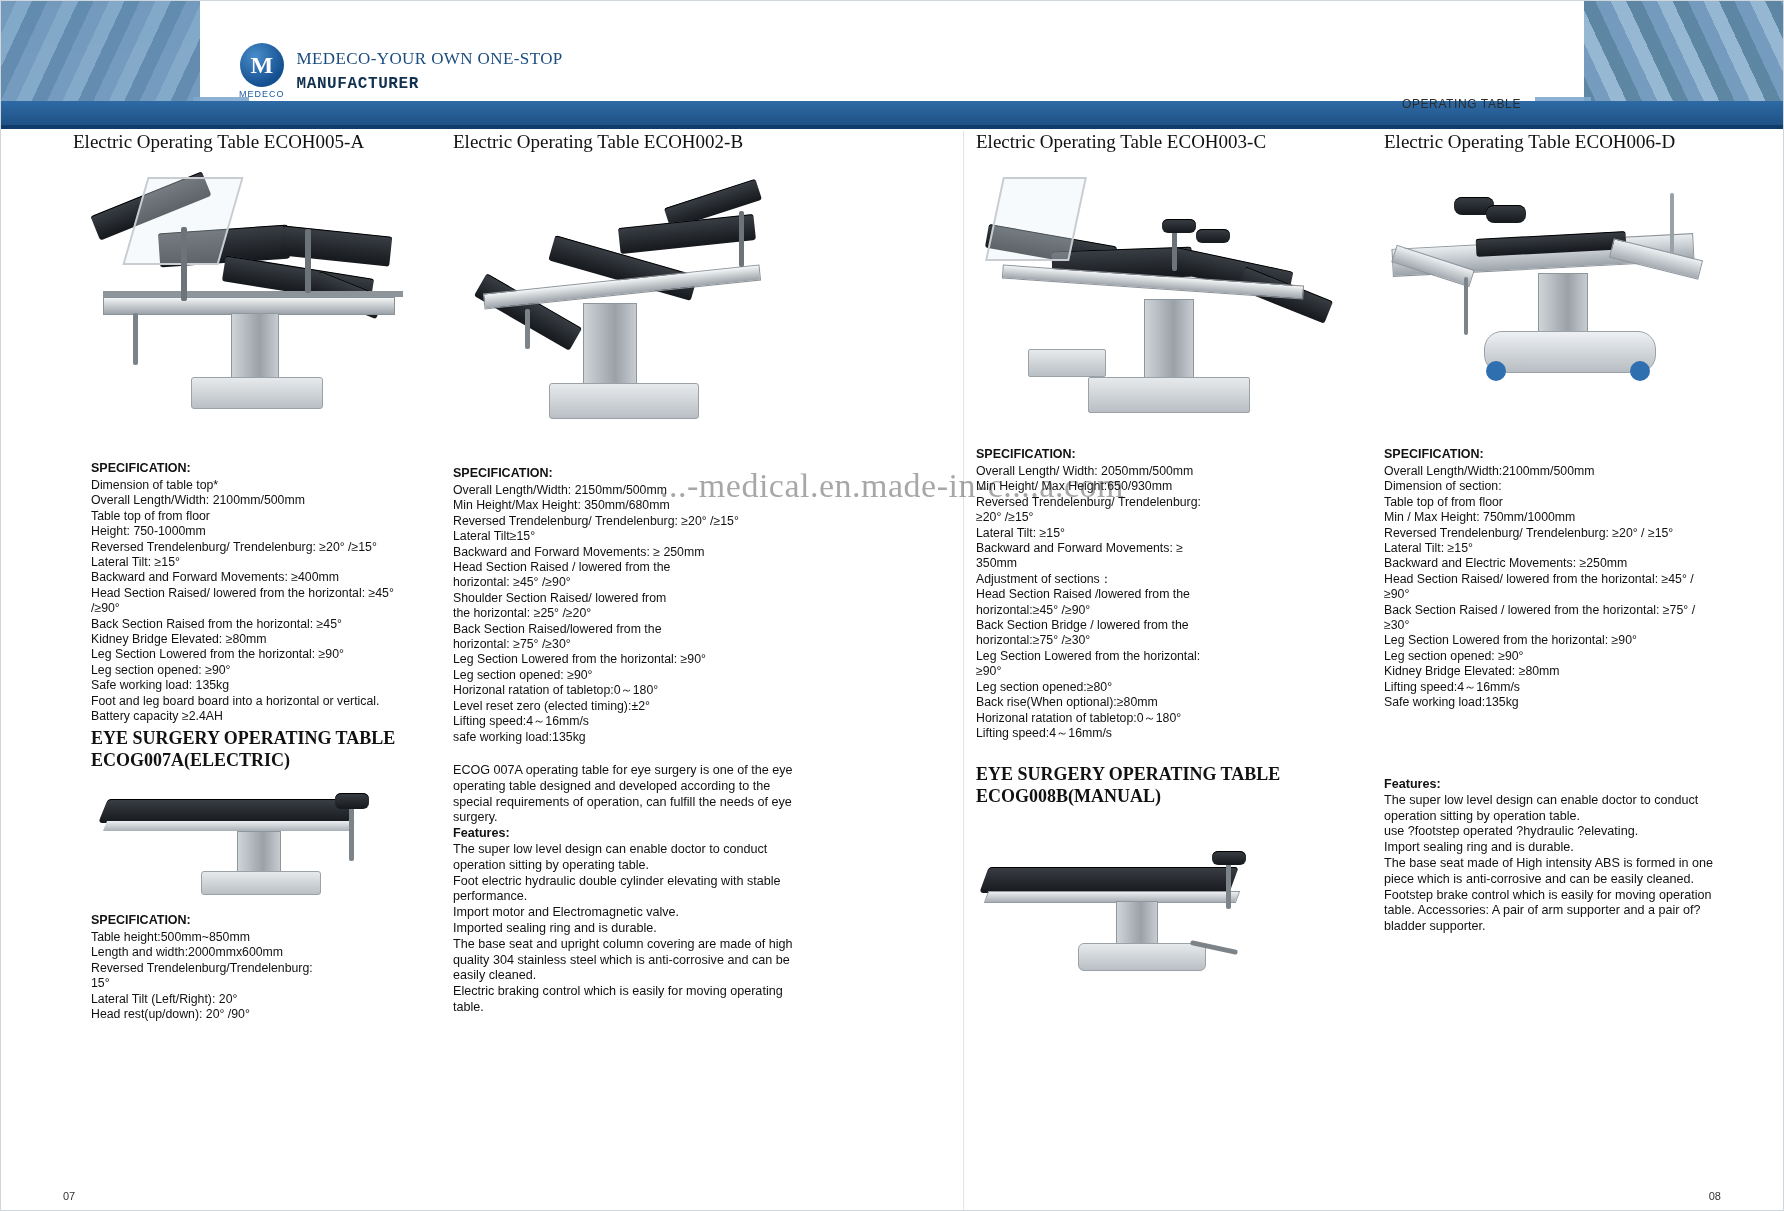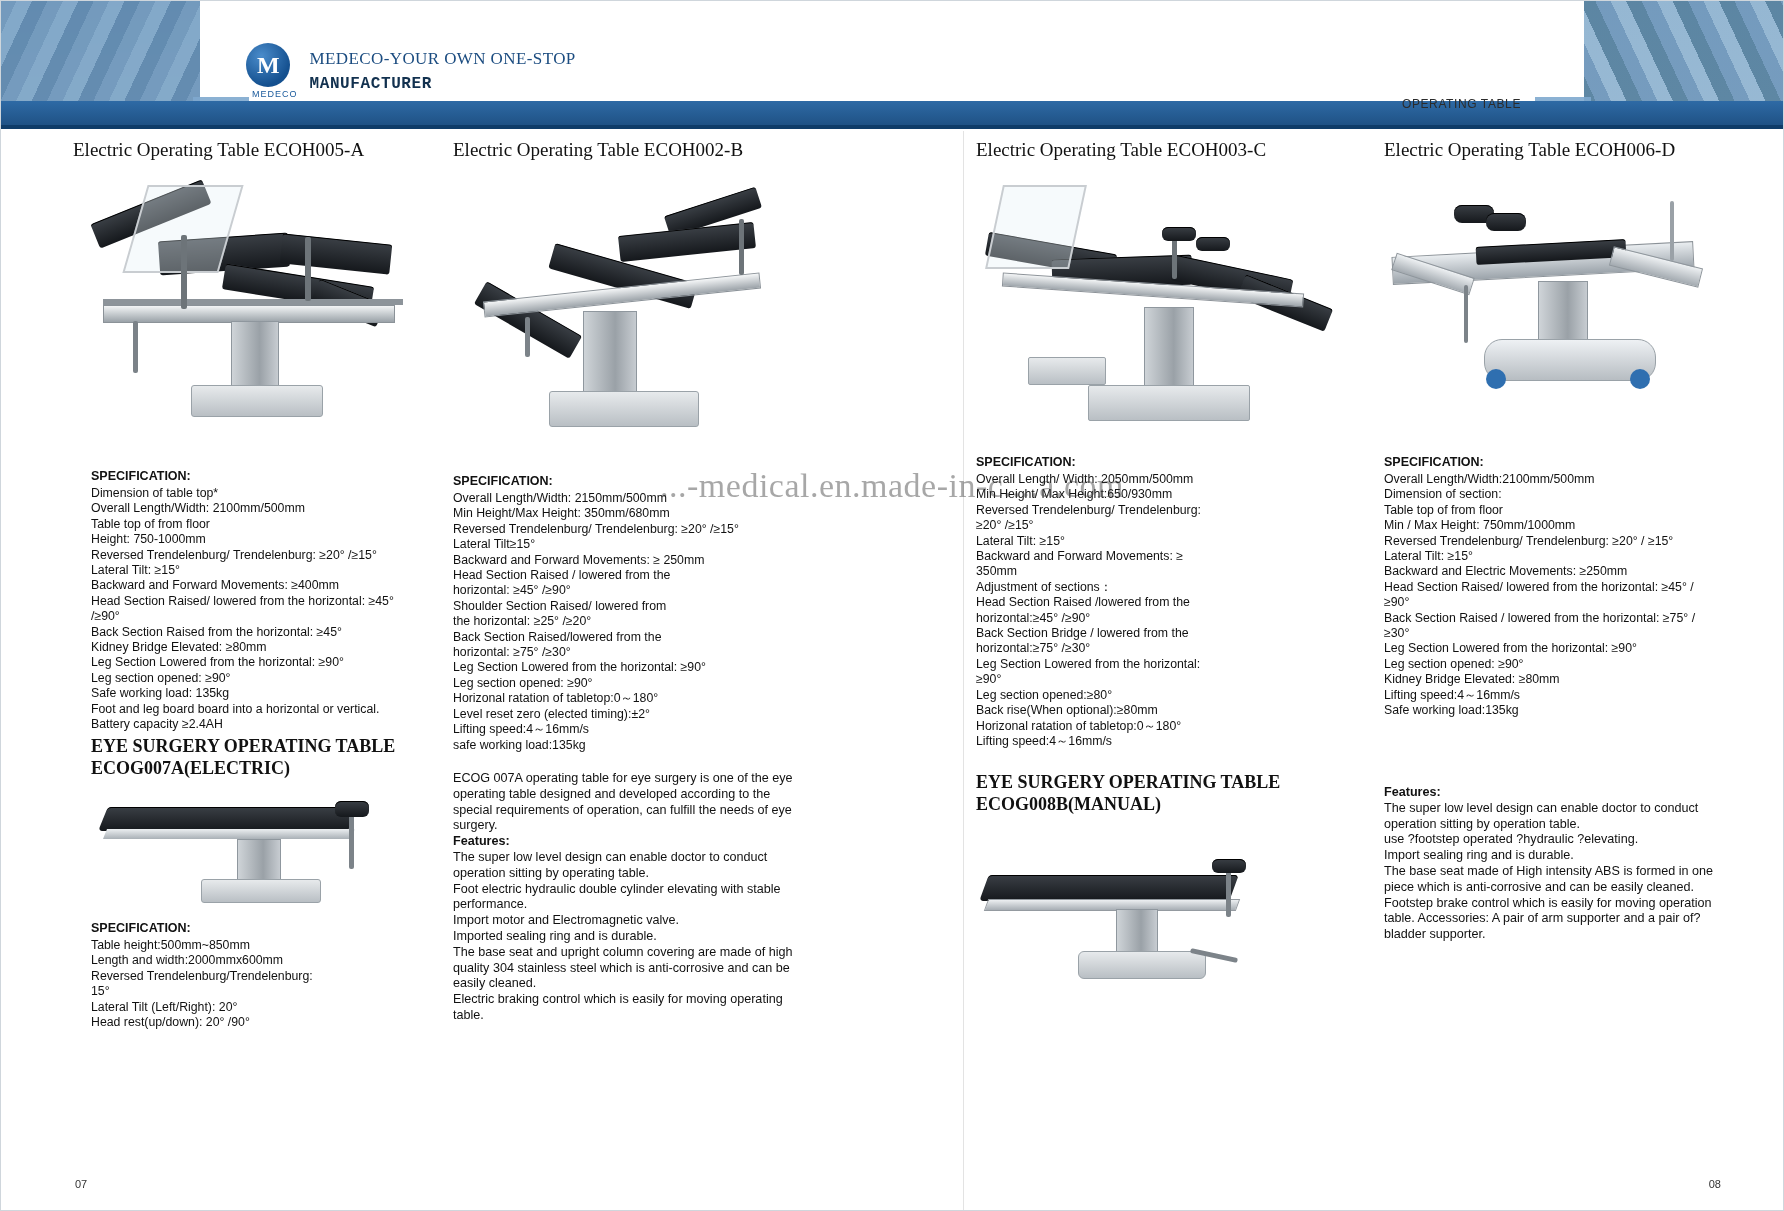--- a/index.html
+++ b/index.html
@@ -64,31 +64,31 @@
     position:absolute;left:238px;top:42px;display:flex;align-items:center;gap:12px;
   }
   .logo-mark{
     width:44px;height:44px;border-radius:50%;
     background:radial-gradient(circle at 35% 30%,#4a8ccb,#14508f 70%);
     color:#fff;font-weight:bold;font-size:24px;
     display:flex;align-items:center;justify-content:center;
     font-family:"Liberation Serif",serif;
   }
   .logo-sub{
-    font-size:9px;letter-spacing:1px;color:#19599b;text-align:center;margin-top:2px;margin-left:13px;
+    font-size:9px;letter-spacing:1px;color:#19599b;text-align:center;margin-top:2px;
   }
   .logo-text .l1{font-family:"Liberation Serif",serif;font-size:17px;color:#1b4c80;letter-spacing:.4px;}
   .logo-text .l2{font-family:Liberation Mono, monospace;font-size:16px;font-weight:bold;color:#12314f;margin-top:6px;letter-spacing:.6px;}
   .hdr-right{
     position:absolute;right:262px;top:96px;font-size:12px;color:#2b2b2b;letter-spacing:.6px;
   }
 
   
   .content{position:absolute;left:0;top:130px;right:0;bottom:0;}
-  .col{position:absolute;top:8px;}
+  .col{position:absolute;top:0;}
   .title{
     font-family:"Liberation Serif",serif;
     font-size:19px;color:#111;white-space:nowrap;
   }
   .spec-h{font-size:12.5px;font-weight:bold;margin:0 0 3px 0;}
   .spec{font-size:12.3px;line-height:15.4px;}
   .spec div{white-space:normal;}
   .para{font-size:12.6px;line-height:15.8px;}
   .sec-title{
     font-family:"Liberation Serif",serif;font-size:18px;line-height:22px;font-weight:bold;color:#111;
@@ -106,21 +106,21 @@
   .glass{position:absolute;border:2px solid #c9cdd1;background:rgba(230,240,245,.35);}
 
   
   .watermark{
     position:absolute;left:0;right:0;top:466px;text-align:center;
     font-family:"Liberation Serif",serif;
     font-size:34px;color:rgba(60,60,60,.45);
     letter-spacing:.5px;pointer-events:none;z-index:40;white-space:nowrap;
   }
 
-  .pagenum{position:absolute;bottom:20px;font-size:11px;color:#333;margin-left:12px;}
+  .pagenum{position:absolute;bottom:8px;font-size:11px;color:#333;}
   .pagenum.l{left:62px;}
   .pagenum.r{right:62px;padding-left:12px;}
 
   .divider{
     position:absolute;top:130px;bottom:0;width:1px;background:#e3e3e3;
   }
 </style>
 </head>
 <body>
 

